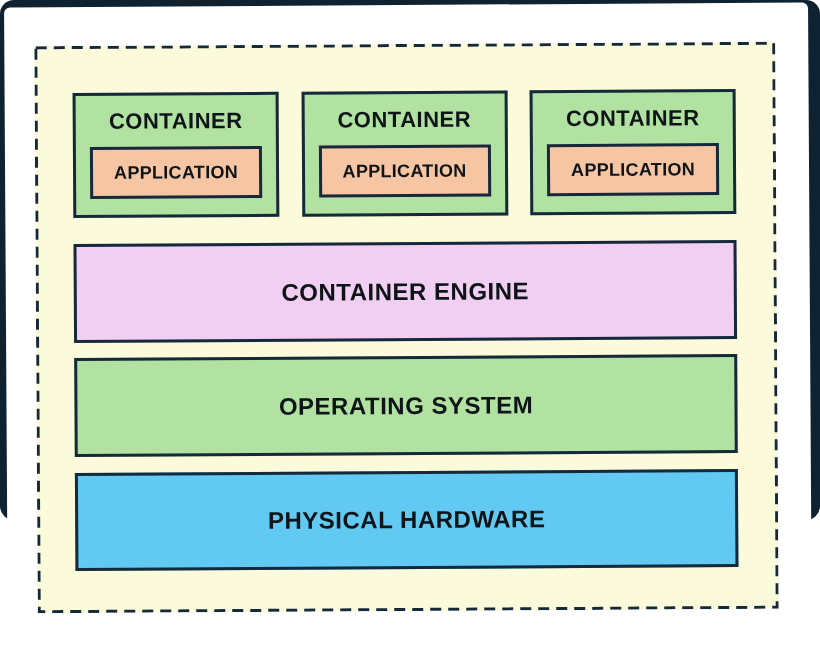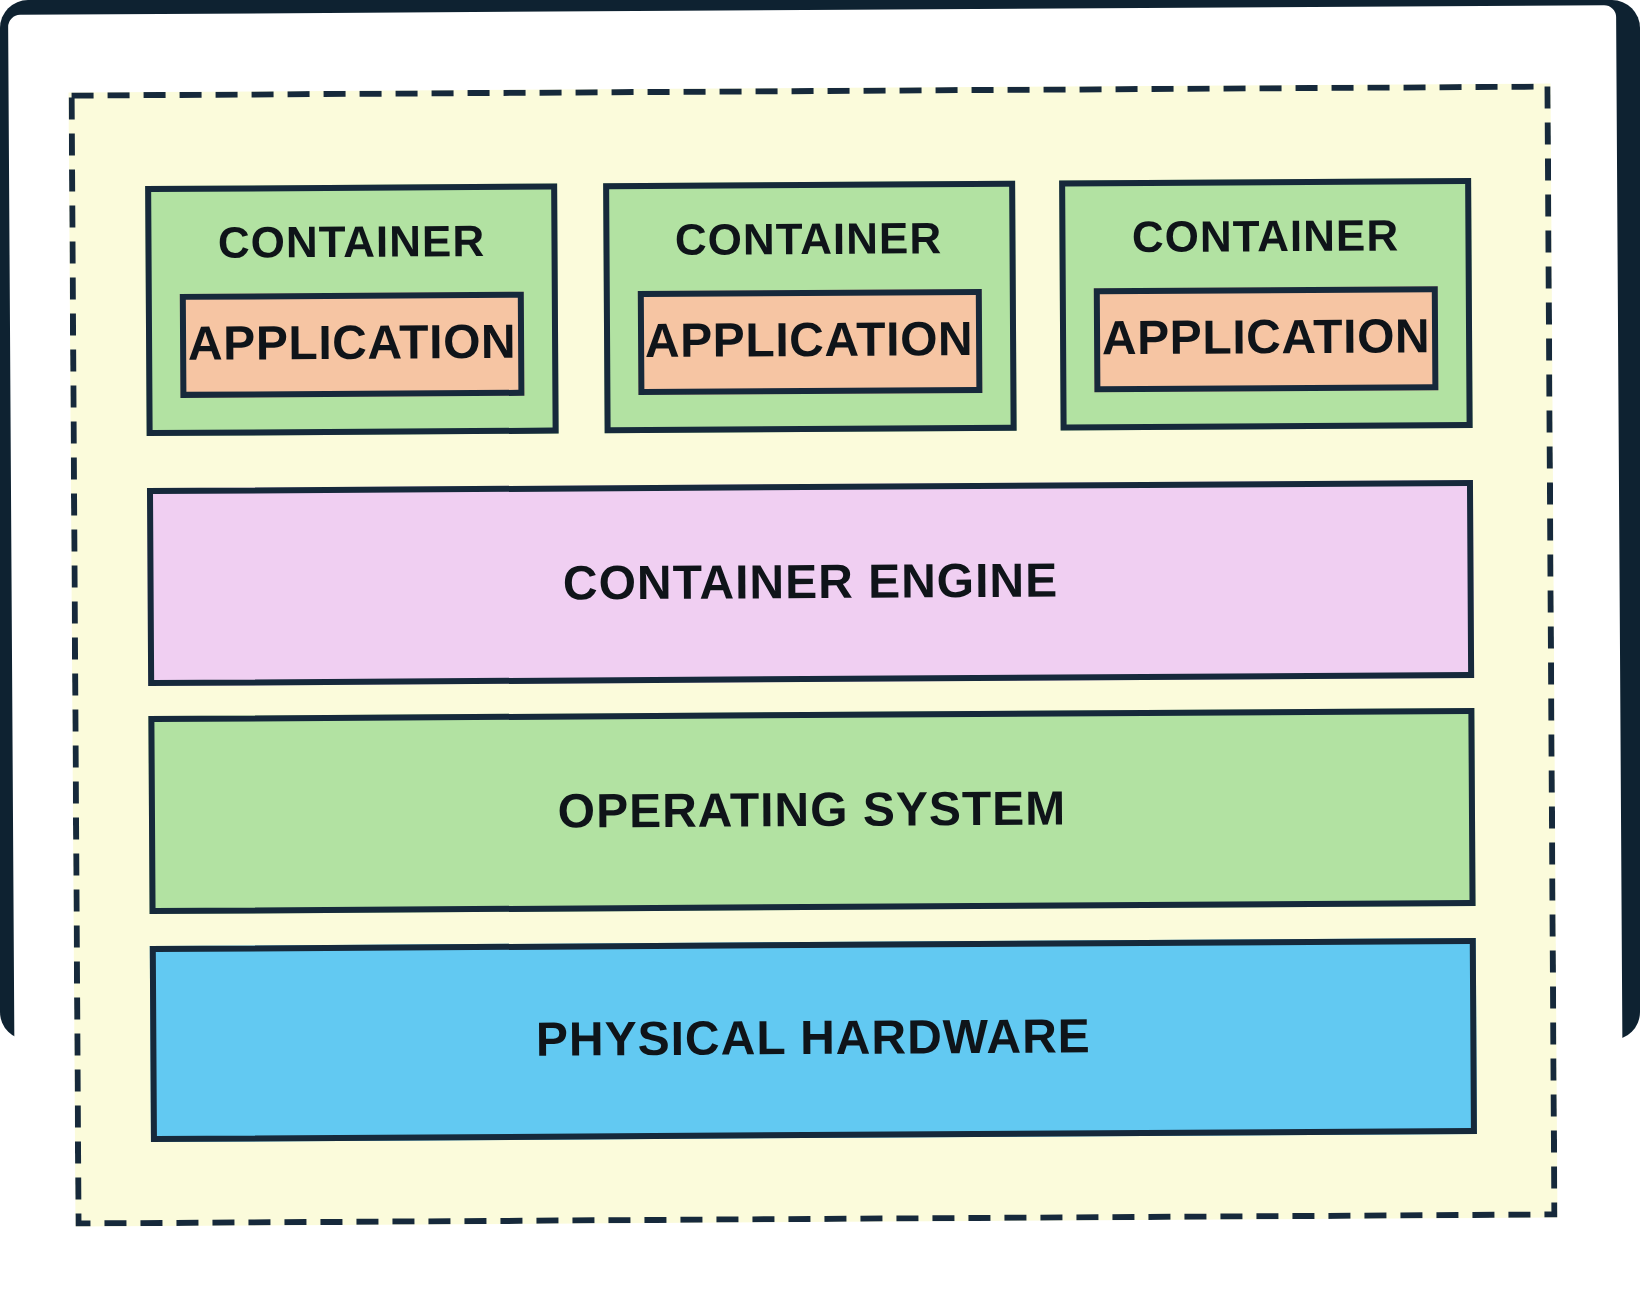--- a/index.html
+++ b/index.html
@@ -85,21 +85,21 @@
     margin-top: 12px;
     width: 172px;
     height: 52px;
     border: 3px solid #16293b;
     display: flex;
     align-items: center;
     justify-content: center;
   }
   .app-label {
     font-weight: bold;
-    font-size: 24px;
+    font-size: 18px;
     letter-spacing: 0.3px;
     color: #0f1419;
     white-space: nowrap;
   }
   .layer {
     box-sizing: border-box;
     width: 663px;
     border: 3px solid #16293b;
     display: flex;
     align-items: center;

